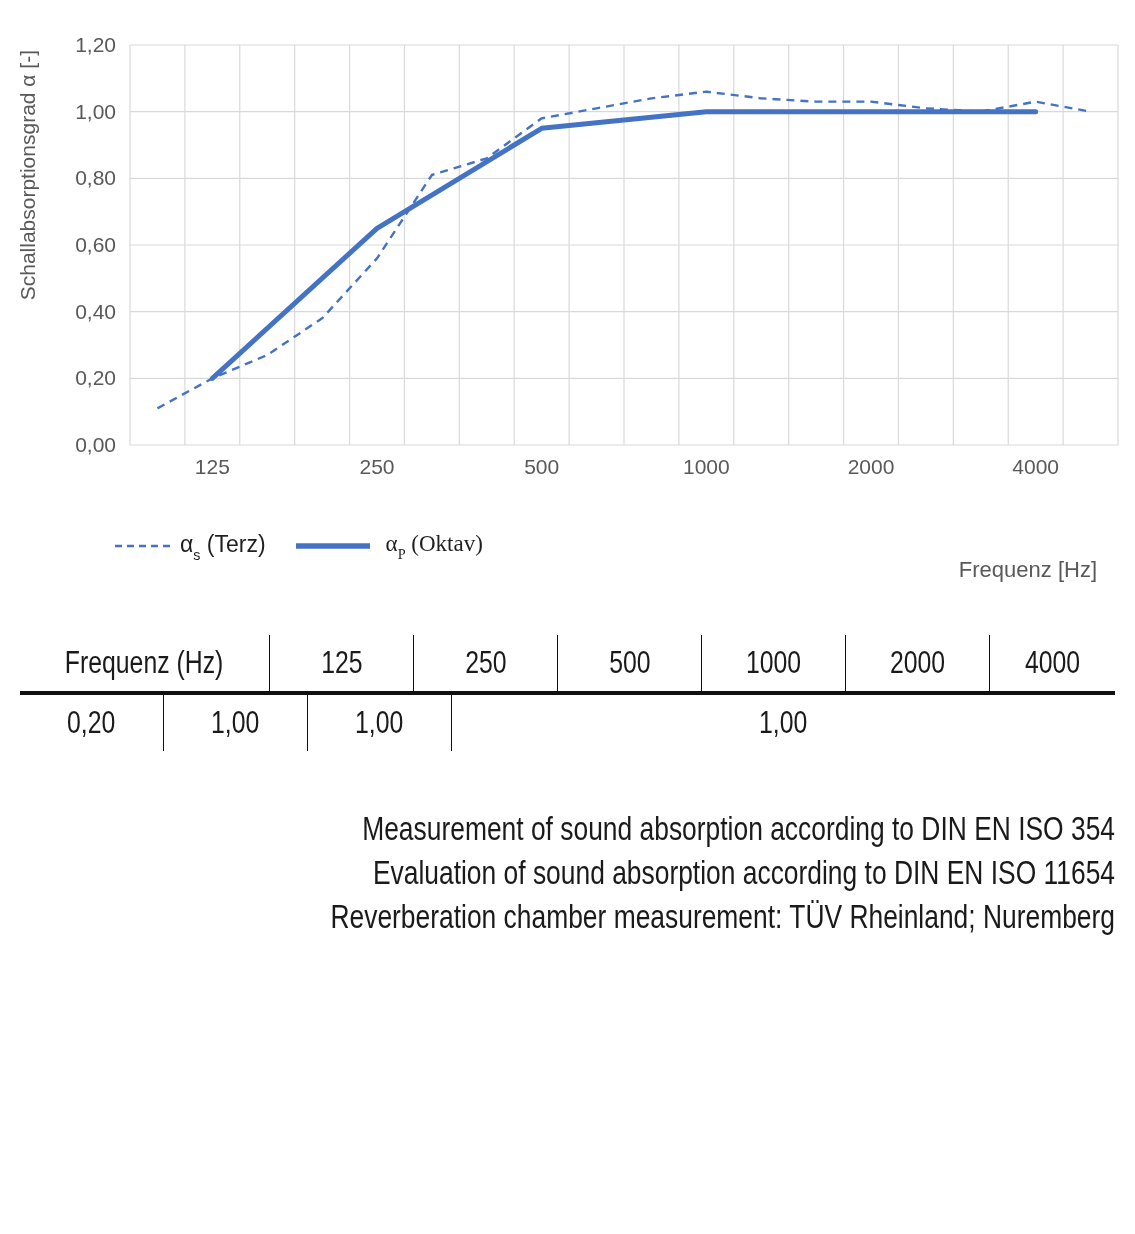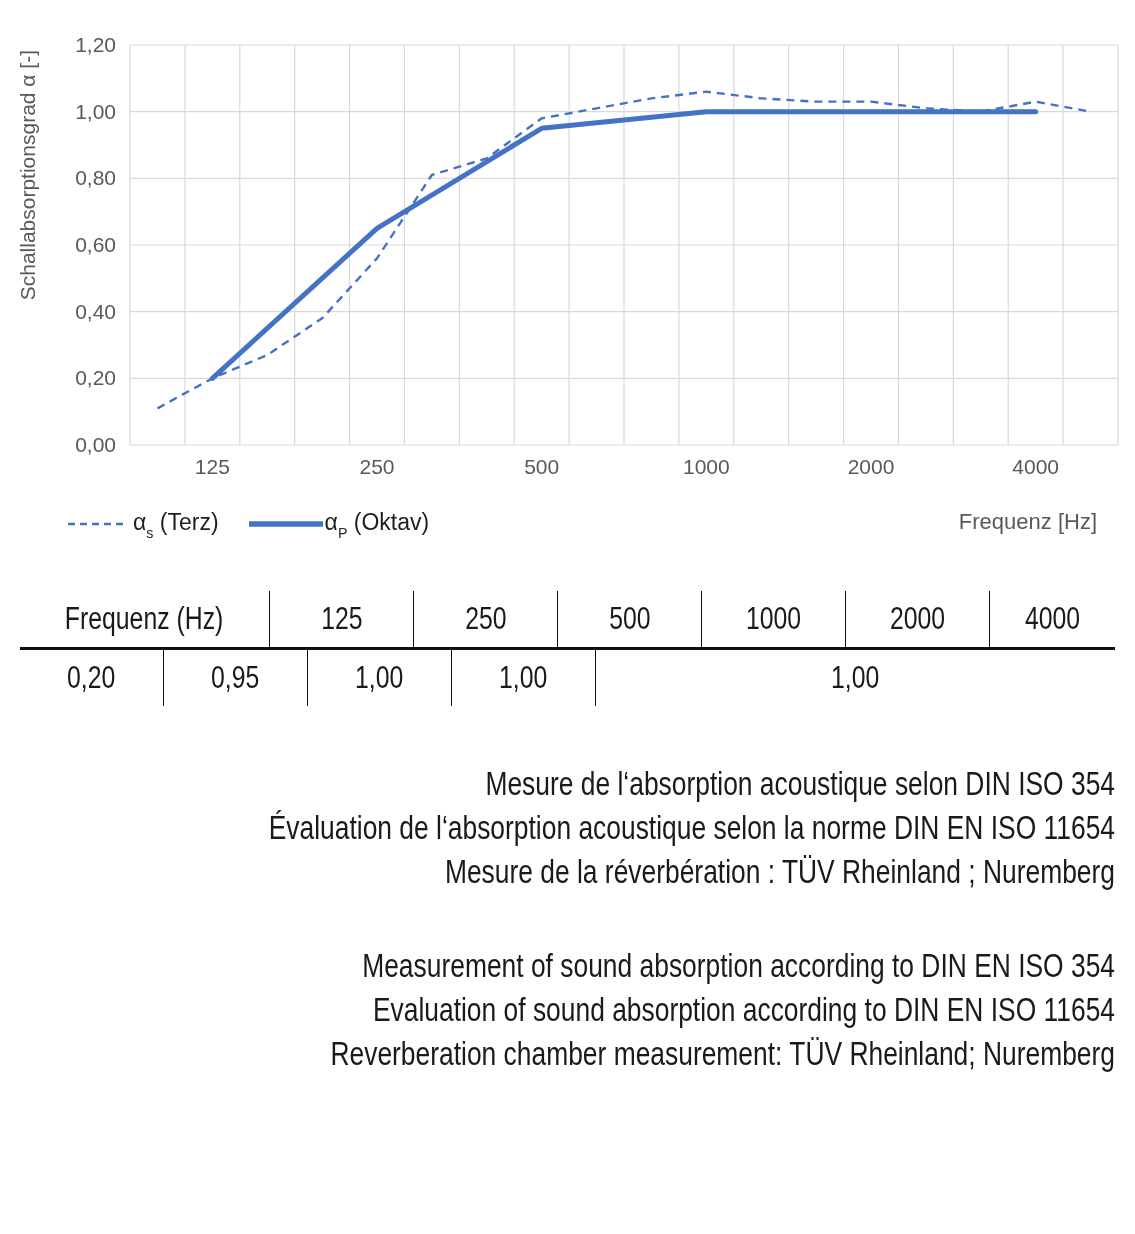--- a/index.html
+++ b/index.html
@@ -7,28 +7,28 @@
   .page { width:1135px; }
 
   
   .chart-block { position:relative; width:1135px; }
   .y-title { position:absolute; left:16px; top:45px; height:260px;
              display:flex; align-items:center; justify-content:center; }
   .y-title span { writing-mode:vertical-rl; transform:rotate(180deg);
                   color:#595959; font-size:21px; white-space:nowrap; }
   svg text { font-family:"Liberation Sans", sans-serif; }
 
-  .legend-row { display:flex; align-items:center; padding:10px 38px 0 68px; }
+  .legend-row { display:flex; align-items:center; padding:10px 38px 0 115px; }
   .legend-item { display:flex; align-items:center; margin-right:30px; }
   .legend-label { font-size:23px; color:#1f1f1f; margin-left:9px; white-space:nowrap; }
   .legend-label sub { font-size:0.62em; position:relative; top:2px; }
   .swatch { display:block; }
   .dash-sample { stroke:var(--line-color); stroke-width:2.6; stroke-dasharray:7 5; }
   .solid-sample { stroke:var(--line-color); stroke-width:5.5; }
-  .freq-label { margin-left:auto; color:#595959; font-size:22px; align-self:flex-start; }
+  .freq-label { margin-left:auto; color:#595959; font-size:22px; align-self:flex-start;margin-top:48px; }
 
   
   .abs-table { margin:52px 20px 0 20px; }
   .t-row { display:flex;text-align:right; }
   .t-cell { height:56px; display:flex; align-items:center; justify-content:center;
             border-right:1.5px solid #101010; font-size:31px; }
   .t-cell:last-child { border-right:none; }
   .t-first { width:249px; }
   .t-mid { width:143px; }
   .t-last { flex:1; }
@@ -100,21 +100,21 @@
       <div class="legend-item">
         <svg class="swatch" width="56" height="8">
           <line class="dash-sample" x1="0" y1="4" x2="56" y2="4"></line>
         </svg>
         <span class="legend-label"><span>α</span><sub>s</sub><span> (Terz)</span></span>
       </div>
       <div class="legend-item">
         <svg class="swatch" width="74" height="8">
           <line class="solid-sample" x1="0" y1="4" x2="74" y2="4"></line>
         </svg>
-        <span class="legend-label" style="margin-left:2px;"><span>α</span><sub>P</sub><span> (Oktav)</span></span>
+        <span class="legend-label" style="margin-left:16px;font-family:Liberation Serif, serif;"><span>α</span><sub>P</sub><span> (Oktav)</span></span>
       </div>
       <div class="freq-label">Frequenz [Hz]</div>
     </div>
   </div>
 
   <div class="abs-table">
     <div class="t-row">
       <div class="t-cell t-first">
           <span class="cond">Frequenz (Hz)</span>
         </div>
@@ -136,40 +136,32 @@
       <div class="t-cell t-last">
           <span class="cond">4000</span>
         </div>
     </div>
     <div class="t-divider"></div>
     <div class="t-row">
       <div class="t-cell t-mid">
           <span class="cond">0,20</span>
         </div>
       <div class="t-cell t-mid">
-          <span class="cond">0,95</span>
-        </div>
-      <div class="t-cell t-mid">
           <span class="cond">1,00</span>
         </div>
       <div class="t-cell t-mid">
           <span class="cond">1,00</span>
         </div>
       <div class="t-cell t-last">
           <span class="cond">1,00</span>
         </div>
     </div>
   </div>
 
   <div class="notes">
     <div class="note-block">
-      <div class="note-line">Mesure de l‘absorption acoustique selon DIN ISO 354</div>
-      <div class="note-line">Évaluation de l‘absorption acoustique selon la norme DIN EN ISO 11654</div>
-      <div class="note-line">Mesure de la réverbération : TÜV Rheinland ; Nuremberg</div>
-    </div>
-    <div class="note-block">
       <div class="note-line">Measurement of sound absorption according to DIN EN ISO 354</div>
       <div class="note-line">Evaluation of sound absorption according to DIN EN ISO 11654</div>
       <div class="note-line">Reverberation chamber measurement: TÜV Rheinland; Nuremberg</div>
     </div>
   </div>
 
 </div>
 
 </body></html>

